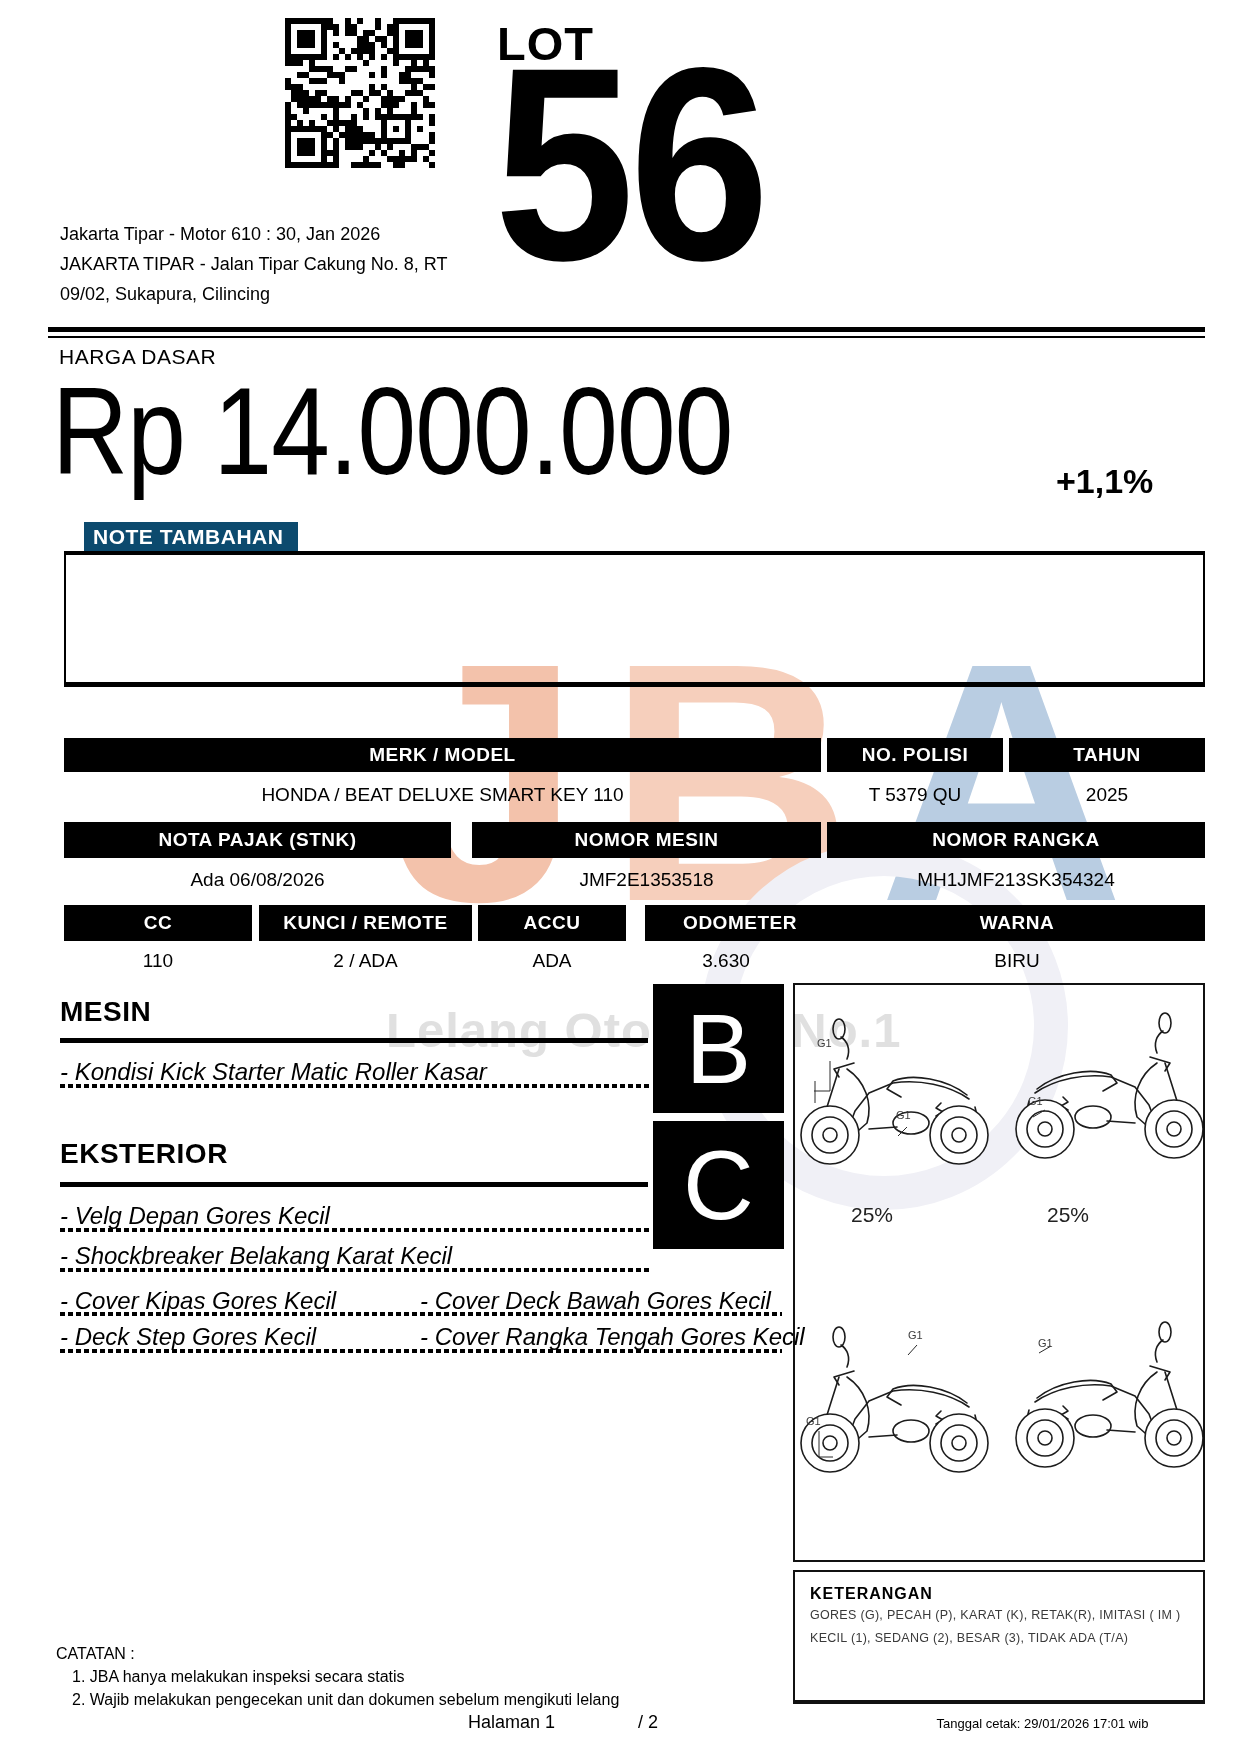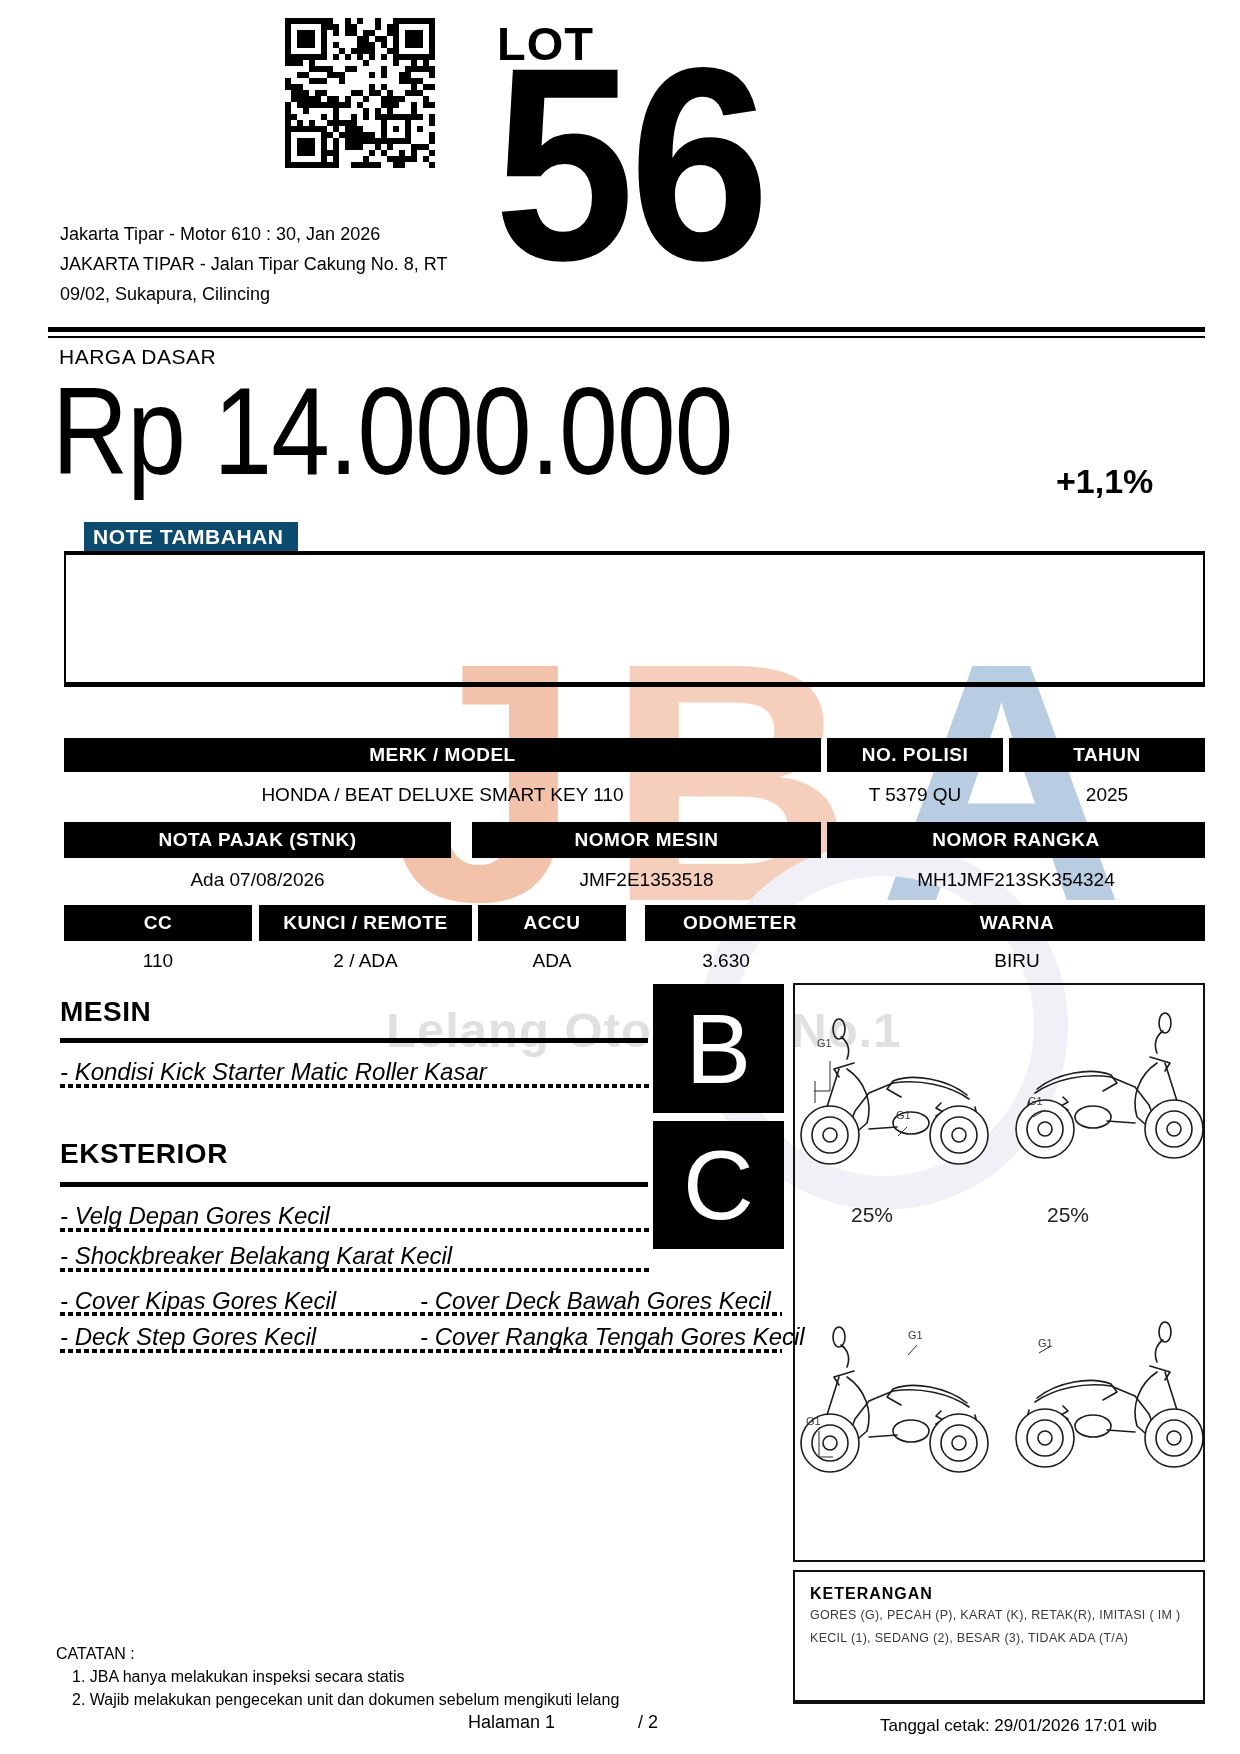--- a/index.html
+++ b/index.html
@@ -59,21 +59,21 @@
   .ket-box{left:793px;top:1570px;width:412px;height:134px;border:2px solid #111;border-bottom-width:4px;
            box-sizing:border-box;padding:13px 10px 0 15px;}
   .ket-title{font-size:16px;font-weight:bold;letter-spacing:1px;}
   .ket-line{font-size:12.5px;color:#3a3a3a;line-height:21px;margin-top:2px;white-space:nowrap;letter-spacing:0.3px;}
 
   .catatan{left:56px;top:1642px;font-size:16px;line-height:23px;}
   .catatan .items{padding-left:16px;}
 
   .footer-page{left:468px;top:1712px;font-size:18px;}
   .footer-total{left:638px;top:1712px;font-size:18px;}
-  .footer-date{left:880px;top:1716px;width:325px;text-align:left;font-size:17px;}
+  .footer-date{left:880px;top:1716px;width:325px;text-align:center;font-size:13px;}
 </style>
 </head>
 <body>
 
 <div class="page">
 
   <div class="abs z0 wm-letters" aria-hidden="true">
     <span style="color:#f3c2ab;">J</span>
     <span style="color:#f6cfbc;">B</span>
     <span style="color:#b9cde2;">A</span>
@@ -730,21 +730,21 @@
     <div class="hcell" style="left:0;top:0;width:757px;height:34px;">MERK / MODEL</div>
     <div class="hcell" style="left:763px;top:0;width:176px;height:34px;">NO. POLISI</div>
     <div class="hcell" style="left:945px;top:0;width:196px;height:34px;">TAHUN</div>
     <div class="vcell" style="left:0;top:46px;width:757px;">HONDA / BEAT DELUXE SMART KEY 110</div>
     <div class="vcell" style="left:763px;top:46px;width:176px;">T 5379 QU</div>
     <div class="vcell" style="left:945px;top:46px;width:196px;">2025</div>
 
     <div class="hcell" style="left:0;top:84px;width:387px;height:36px;">NOTA PAJAK (STNK)</div>
     <div class="hcell" style="left:408px;top:84px;width:349px;height:36px;">NOMOR MESIN</div>
     <div class="hcell" style="left:763px;top:84px;width:378px;height:36px;">NOMOR RANGKA</div>
-    <div class="vcell" style="left:0;top:131px;width:387px;">Ada 07/08/2026</div>
+    <div class="vcell" style="left:0;top:131px;width:387px;">Ada 06/08/2026</div>
     <div class="vcell" style="left:408px;top:131px;width:349px;">JMF2E1353518</div>
     <div class="vcell" style="left:763px;top:131px;width:378px;">MH1JMF213SK354324</div>
 
     <div class="hcell" style="left:0;top:167px;width:188px;height:36px;">CC</div>
     <div class="hcell" style="left:195px;top:167px;width:213px;height:36px;">KUNCI / REMOTE</div>
     <div class="hcell" style="left:414px;top:167px;width:148px;height:36px;">ACCU</div>
     <div class="hcell" style="left:581px;top:167px;width:190px;height:36px;">ODOMETER</div>
     <div class="hcell" style="left:765px;top:167px;width:376px;height:36px;">WARNA</div>
     <div class="vcell" style="left:0;top:212px;width:188px;">110</div>
     <div class="vcell" style="left:195px;top:212px;width:213px;">2 / ADA</div>

